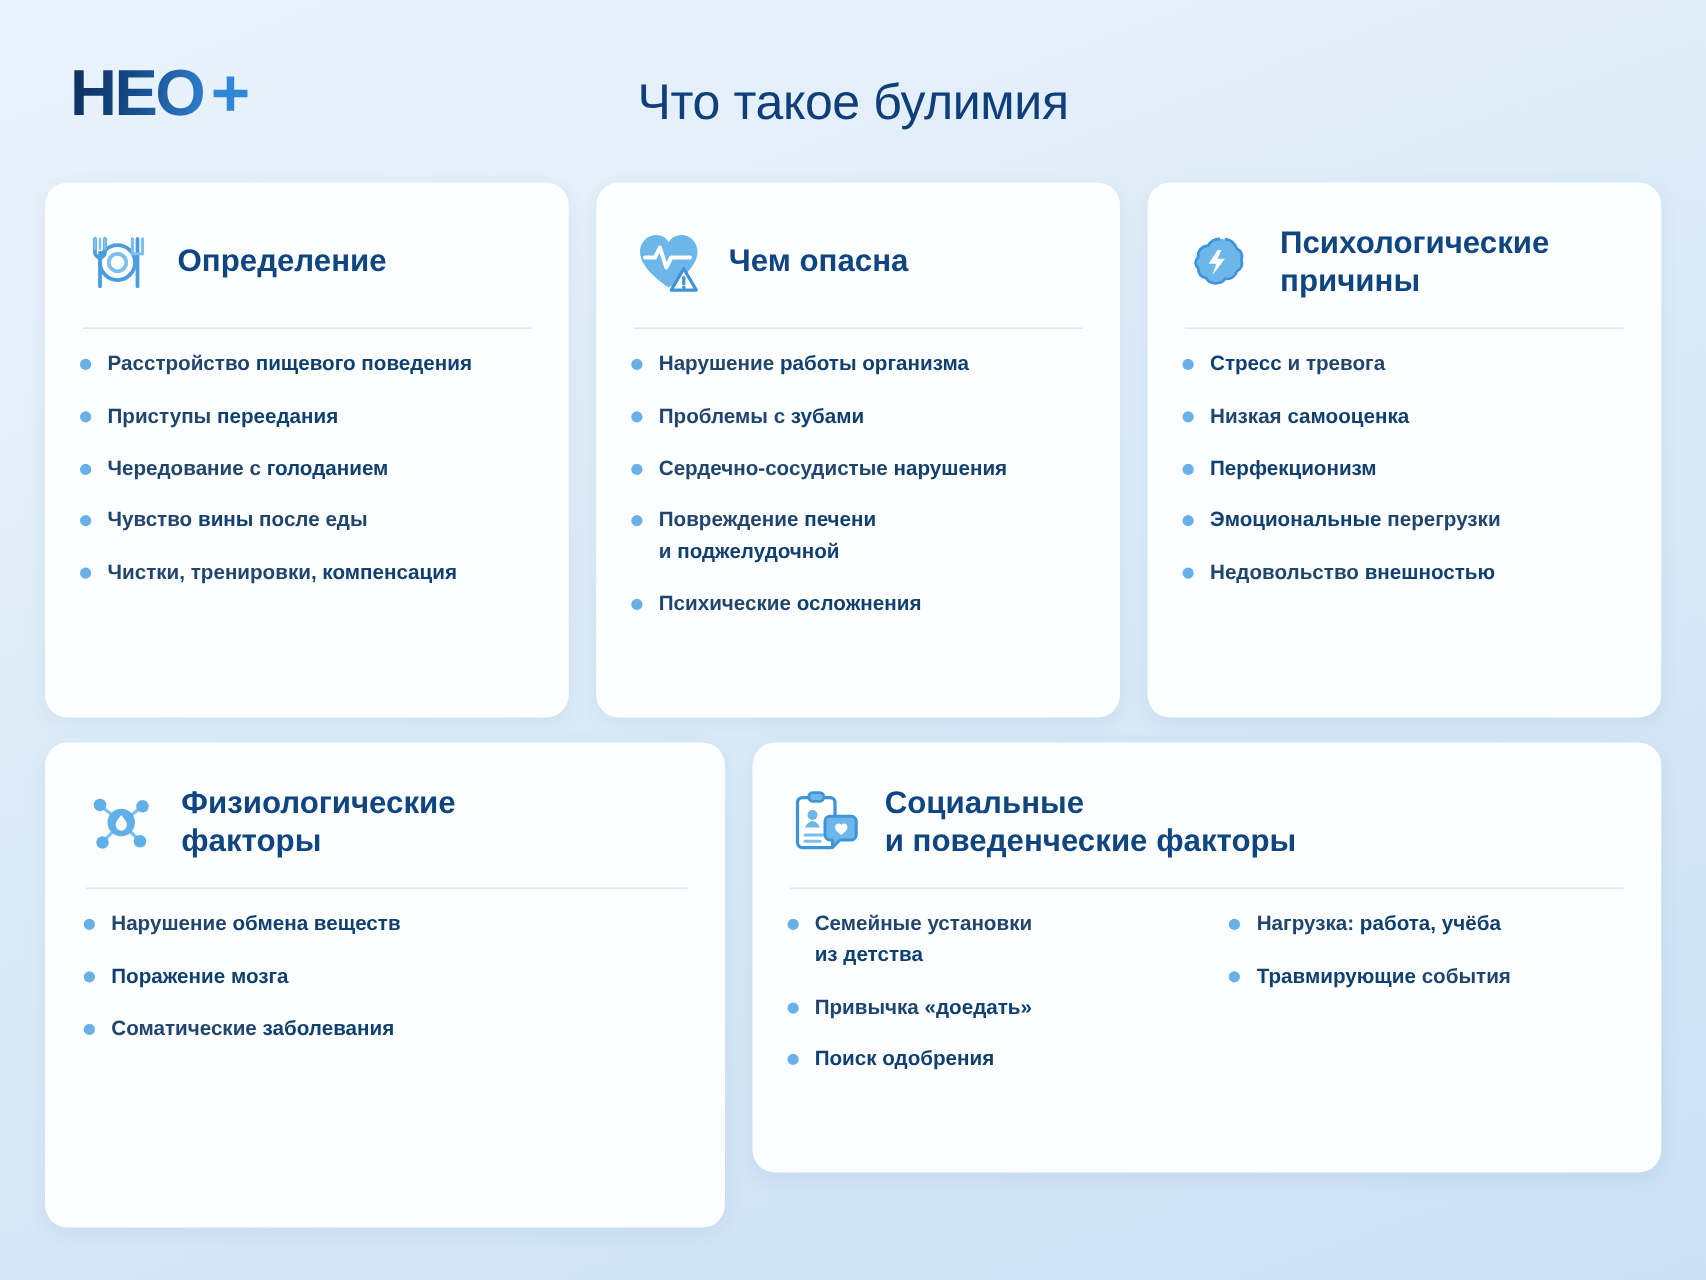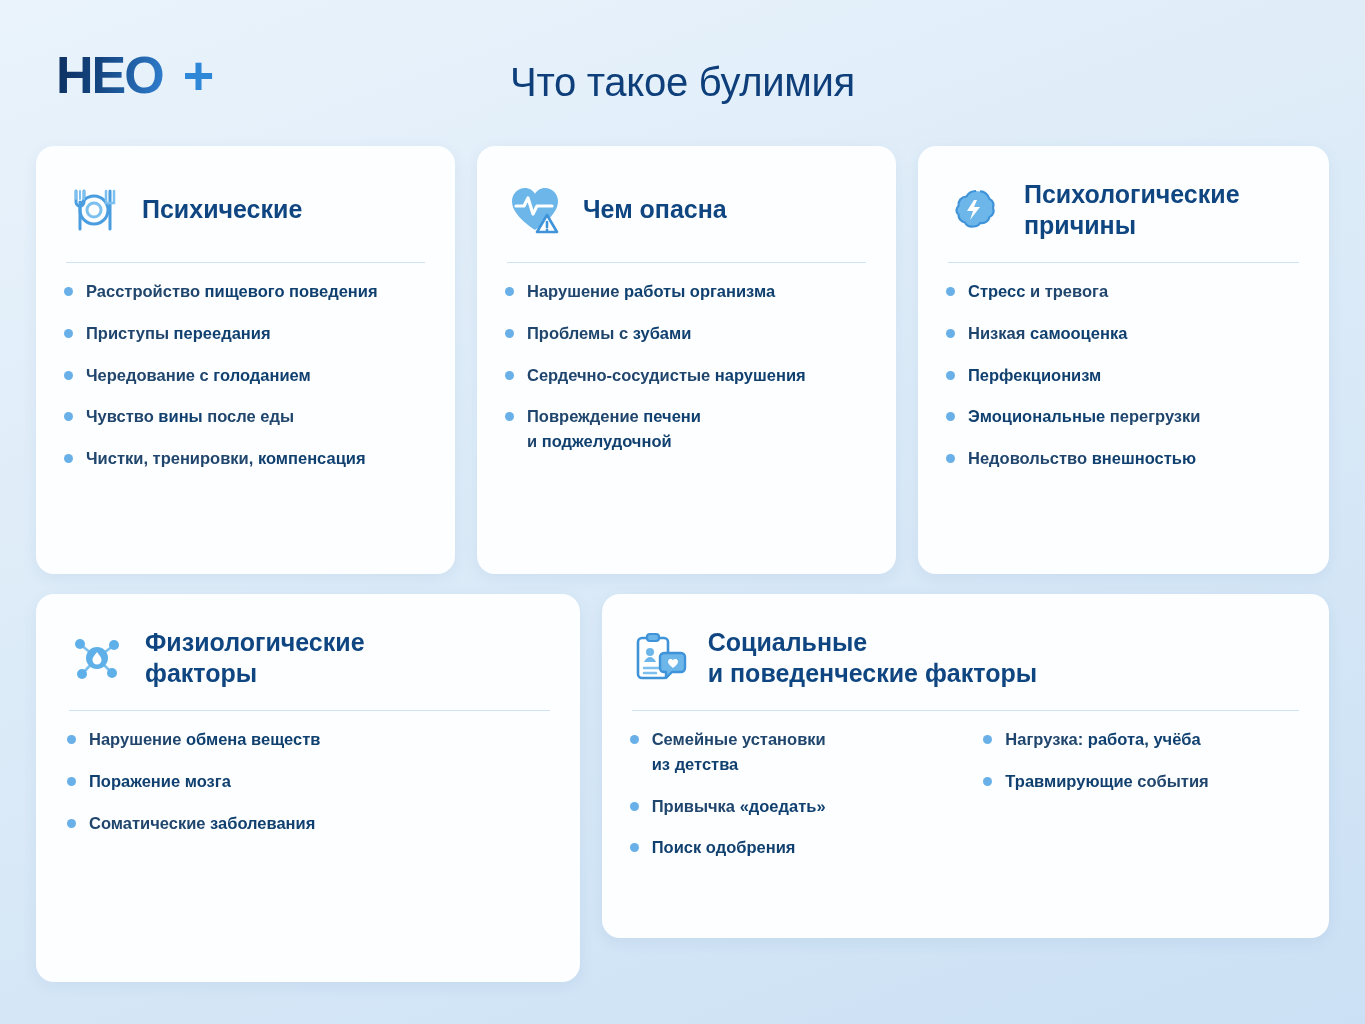--- a/index.html
+++ b/index.html
@@ -21,21 +21,21 @@
   .header {
     position: relative;
     height: 90px;
   }
   .logo {
     position: absolute;
     left: 20px;
     top: 14px;
     display: flex;
     align-items: center;
-    gap: 16px;
+    gap: 2px;
     text-align: right;
   }
   .logo-text {
     font-size: 52px;
     font-weight: bold;
     letter-spacing: -2px;
     line-height: 1;
     background: linear-gradient(100deg, #0d2f5e 0%, #14447f 40%, #2f7fd0 100%);
     -webkit-background-clip: text;
     background-clip: text;
@@ -154,21 +154,21 @@
             <circle cx="29" cy="29" r="14" stroke="#4a9ee0" stroke-width="3"></circle>
             <circle cx="29" cy="29" r="7" stroke="#7bc0ee" stroke-width="3"></circle>
             <path d="M11 10v11a4 4 0 0 0 8 0V10" stroke="#4a9ee0" stroke-width="3" stroke-linecap="round"></path>
             <path d="M15 21v27" stroke="#4a9ee0" stroke-width="3" stroke-linecap="round"></path>
             <path d="M11 10v8M15 10v8M19 10v8" stroke="#7bc0ee" stroke-width="2" stroke-linecap="round"></path>
             <path d="M45 10v38" stroke="#4a9ee0" stroke-width="3" stroke-linecap="round"></path>
             <path d="M41 10v12h8V10" stroke="#7bc0ee" stroke-width="2.5" stroke-linecap="round"></path>
           </svg>
         </div>
         <div class="card-title">
-          <span>Психические</span>
+          <span>Определение</span>
         </div>
       </div>
       <div class="divider"></div>
       <ul class="bullets">
         <li>
             <span class="dot"></span>
             <span class="txt">Расстройство <b>пищевого поведения</b></span>
           </li>
         <li>
             <span class="dot"></span>
@@ -214,20 +214,24 @@
             <span class="dot"></span>
             <span class="txt">Проблемы с <b>зубами</b></span>
           </li>
         <li>
             <span class="dot"></span>
             <span class="txt">Сердечно-сосудистые <b>нарушения</b></span>
           </li>
         <li>
             <span class="dot"></span>
             <span class="txt">Повреждение <b>печени</b><br>и <b>поджелудочной</b></span>
+          </li>
+        <li>
+            <span class="dot"></span>
+            <span class="txt">Психические <b>осложнения</b></span>
           </li>
       </ul>
     </div>
 
     <div class="card card-3">
       <div class="card-head">
         <div class="card-icon">
           <svg width="58" height="58" viewBox="0 0 58 58" fill="none">
             <path d="M29 10c-5 0-8 2.5-9.5 5.5C14 16 11 20 11.5 25c-2.5 2-3 6 0 8.5 0 4 2.5 7 6.5 8 1.5 3 5 4.5 8.5 4 3 0 5.5-1.5 6.5-3.5 5 .5 8.5-2 9.5-6 3.5-1.5 5-5.5 3.5-9 1.5-3.5 0-7.5-3.5-9C41 13.5 37 10 33 10.5" fill="#6cb6ea" stroke="#3f93d8" stroke-width="2.2" stroke-linejoin="round"></path>
             <path d="M27 19l-7 11h6l-3 9 10-13h-6l3-7z" fill="#ffffff"></path>

